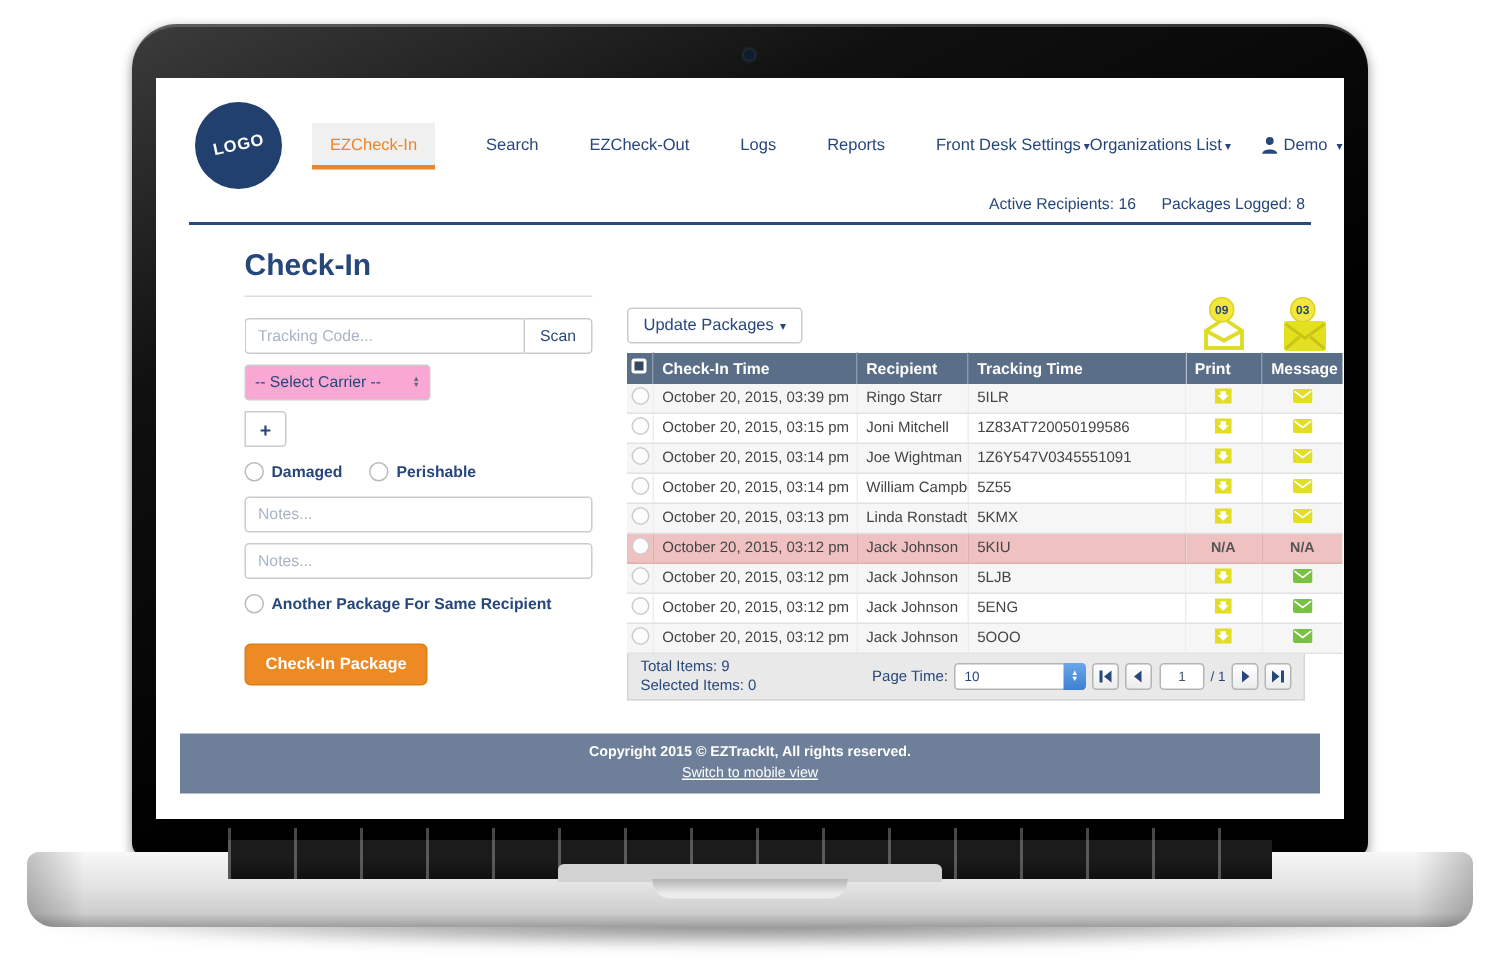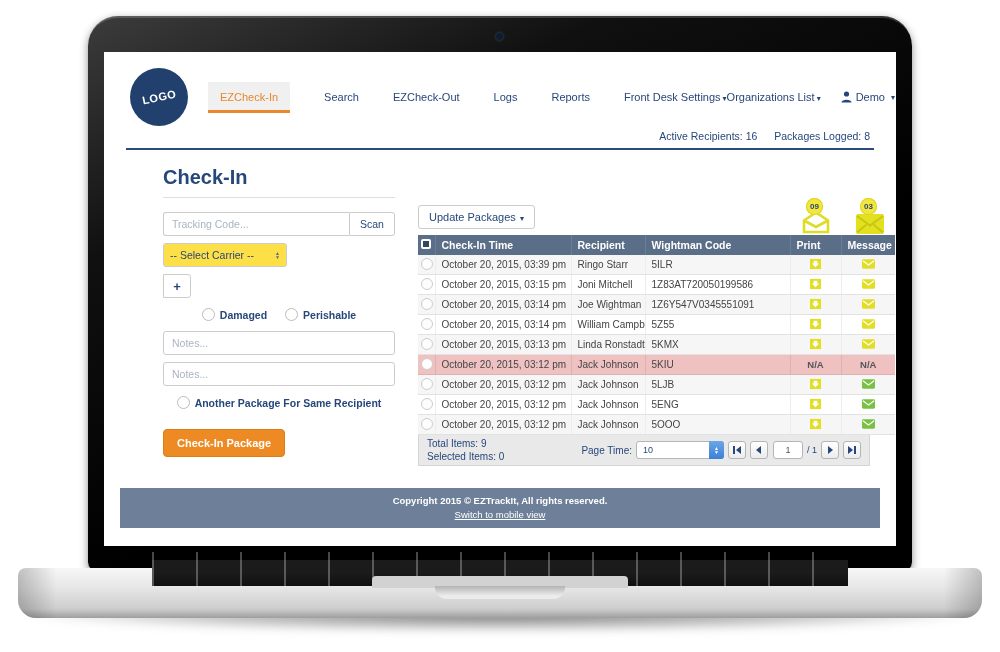--- a/index.html
+++ b/index.html
@@ -60,25 +60,25 @@
   .title-divider{border-bottom:1px solid #ddd;margin-bottom:14px;}
   .grp{display:flex;margin-bottom:7px;}
   .txt{flex:1;min-width:0;height:24px;box-sizing:border-box;border:1px solid #ccc;border-radius:3px;
     padding:0 8px;font-size:10.5px;color:#456;background:#fff;font-family:inherit;}
   .txt::placeholder{color:#a9b4c4;}
   .txt.joined{border-radius:3px 0 0 3px;border-right:none;}
   .grp-btn{height:24px;box-sizing:border-box;border:1px solid #ccc;border-radius:0 3px 3px 0;background:#fff;
     color:var(--navy);font-size:10.5px;cursor:pointer;font-family:inherit;}
   .btn-scan{width:46px;}
   .btn-plus{width:28px;font-weight:bold;font-size:13px;}
-  .carrier{width:124px;height:24px;box-sizing:border-box;border:1px solid #ccc;border-radius:3px;background:#fde047;
+  .carrier{width:124px;height:24px;box-sizing:border-box;border:1px solid #ccc;border-radius:3px;background:#f9a8d4;
     display:flex;align-items:center;justify-content:space-between;padding:0 6px;font-size:10.5px;
     color:var(--navy);margin-bottom:7px;cursor:pointer;}
   .stepper-mini{display:flex;flex-direction:column;color:#667;font-size:5px;line-height:4px;}
-  .radio-row{display:flex;gap:18px;align-items:center;margin:10px 0;font-size:10.5px;font-weight:bold;color:var(--navy);justify-content:center;}
+  .radio-row{display:flex;gap:18px;align-items:center;margin:10px 0;font-size:10.5px;font-weight:bold;color:var(--navy);}
   .radio-opt{display:flex;align-items:center;cursor:pointer;}
   .radio{width:11px;height:11px;border:1px solid #bbb;border-radius:50%;background:#fff;margin-right:5px;flex:none;}
   .btn-primary{margin-top:10px;background:#ee8a24;border:1px solid #dd7d15;border-radius:4px;color:#fff;
     font-weight:bold;font-size:11px;padding:7px 13px;cursor:pointer;font-family:inherit;}
 
   
   .right{flex:1;min-width:0;}
   .panel-top{position:relative;height:85px;}
   .update-btn{position:absolute;left:0;top:55px;height:24px;padding:0 10px;background:#fff;border:1px solid #ccc;
     border-radius:3px;font-size:11px;color:var(--navy);cursor:pointer;font-family:inherit;}
@@ -249,21 +249,21 @@
             <col style="width:74px">
             <col style="width:145px">
             <col style="width:51px">
             <col style="width:54px">
           </colgroup>
         <thead>
           <tr>
             <th style="padding:4px 3px;"><span class="hdr-check"></span></th>
             <th>Check-In Time</th>
             <th>Recipient</th>
-            <th>Wightman Code</th>
+            <th>Tracking Time</th>
             <th>Print</th>
             <th style="border-right:none;">Message</th>
           </tr>
         </thead>
         <tbody>
             <tr>
               <td style="padding:2px 3px;"><span class="row-radio"></span></td>
               <td>October 20, 2015, 03:39 pm</td>
               <td>Ringo Starr</td>
               <td>5ILR</td>

